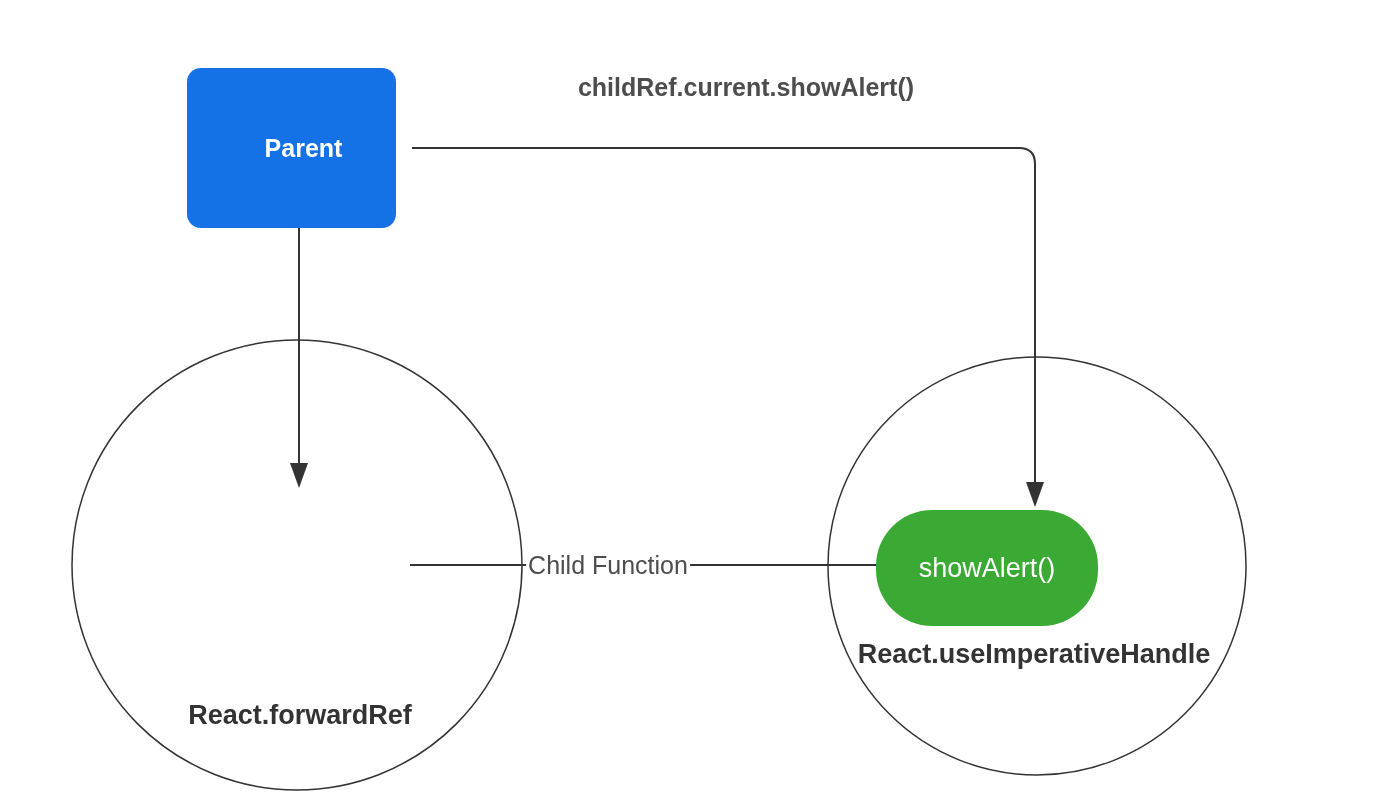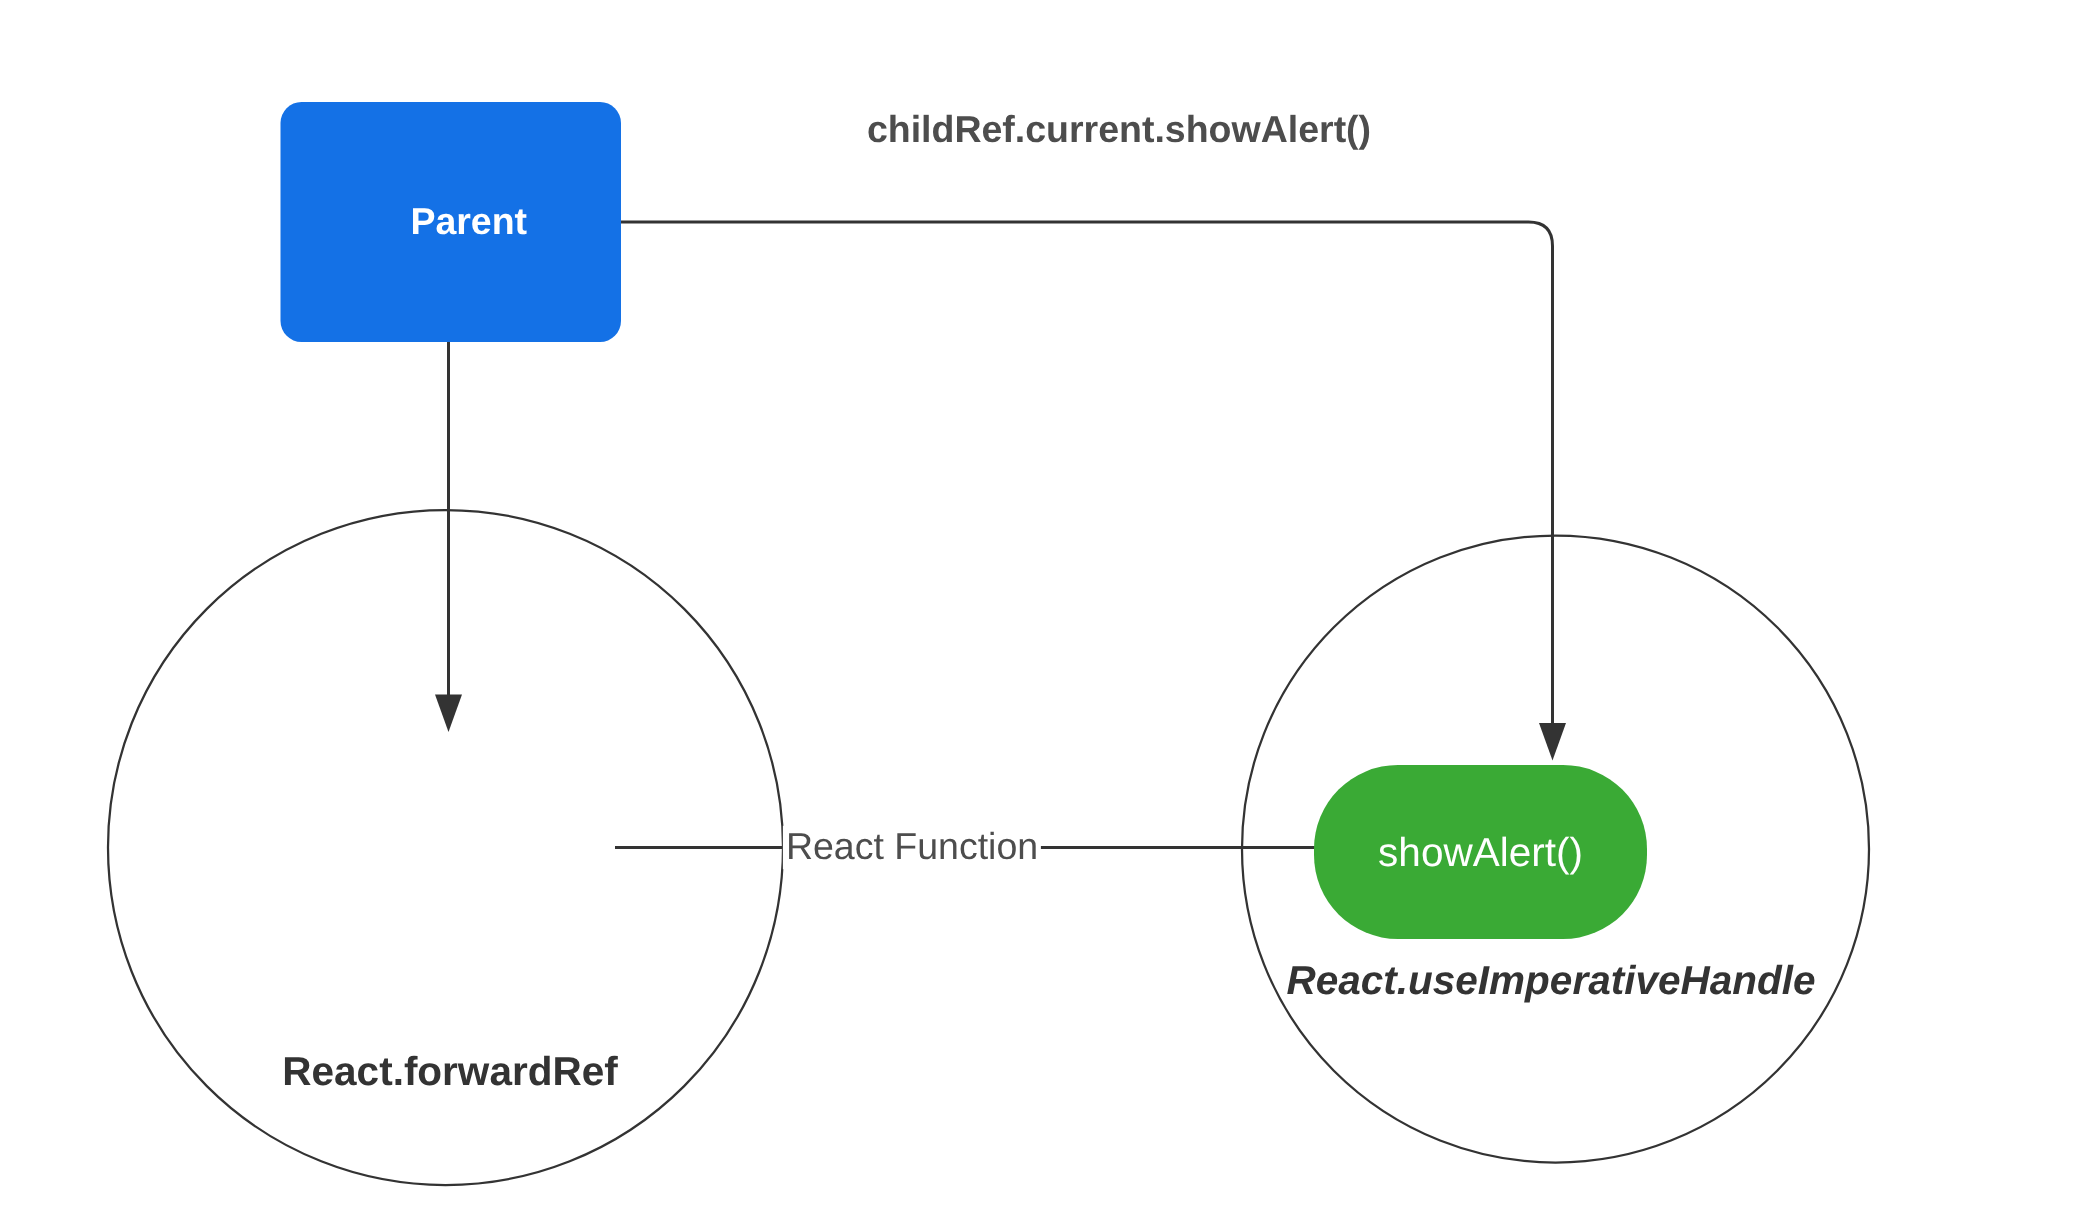--- a/index.html
+++ b/index.html
@@ -53,21 +53,21 @@
     border-radius: 14px;
     font-weight: bold;
     font-size: 25px;
   }
   .node.pill {
     background: var(--node-green);
     border-radius: 56px;
     font-weight: normal;
     font-size: 27px;
   }
-  .node-parent { left: 187px; top: 68px;  width: 227px; height: 160px; padding-left: 24px; }
+  .node-parent { left: 187px; top: 68px;  width: 209px; height: 160px; padding-left: 24px; }
   .node-child  { left: 188px; top: 487px; width: 222px; height: 156px; }
   .node-pill   { left: 876px; top: 510px; width: 222px; height: 116px; }
 
   .edge-label {
     position: absolute;
     transform: translate(-50%, -50%);
     white-space: nowrap;
     z-index: 3;
     font-size: 25px;
     color: var(--gray-text);
@@ -86,21 +86,21 @@
   .group-label {
     position: absolute;
     transform: translate(-50%, -50%);
     white-space: nowrap;
     font-weight: bold;
     font-size: 27px;
     color: var(--bold-text);
     z-index: 3;
   }
   .lbl-forwardref   { left: 300px;  top: 715px; }
-  .lbl-imperative   { left: 1034px; top: 654px; font-style: italic; }
+  .lbl-imperative   { left: 1034px; top: 654px; }
 </style>
 </head>
 <body>
 
 <div class="canvas">
 
   <svg class="wires" viewBox="0 0 1400 812">
 
     <circle class="group-circle" cx="297" cy="565" r="225"></circle>
     <circle class="group-circle" cx="1037" cy="566" r="209"></circle>
@@ -126,19 +126,19 @@
   </div>
 
 
   <div class="node pill node-pill">
     <span>showAlert()</span>
   </div>
 
   <div class="edge-label lbl-annotation">childRef.current.showAlert()</div>
 
 
-  <div class="edge-label on-line lbl-childfn">React Function</div>
+  <div class="edge-label on-line lbl-childfn">Child Function</div>
 
   <div class="group-label lbl-forwardref">React.forwardRef</div>
 
   <div class="group-label lbl-imperative">React.useImperativeHandle</div>
 
 </div>
 
 </body></html>

